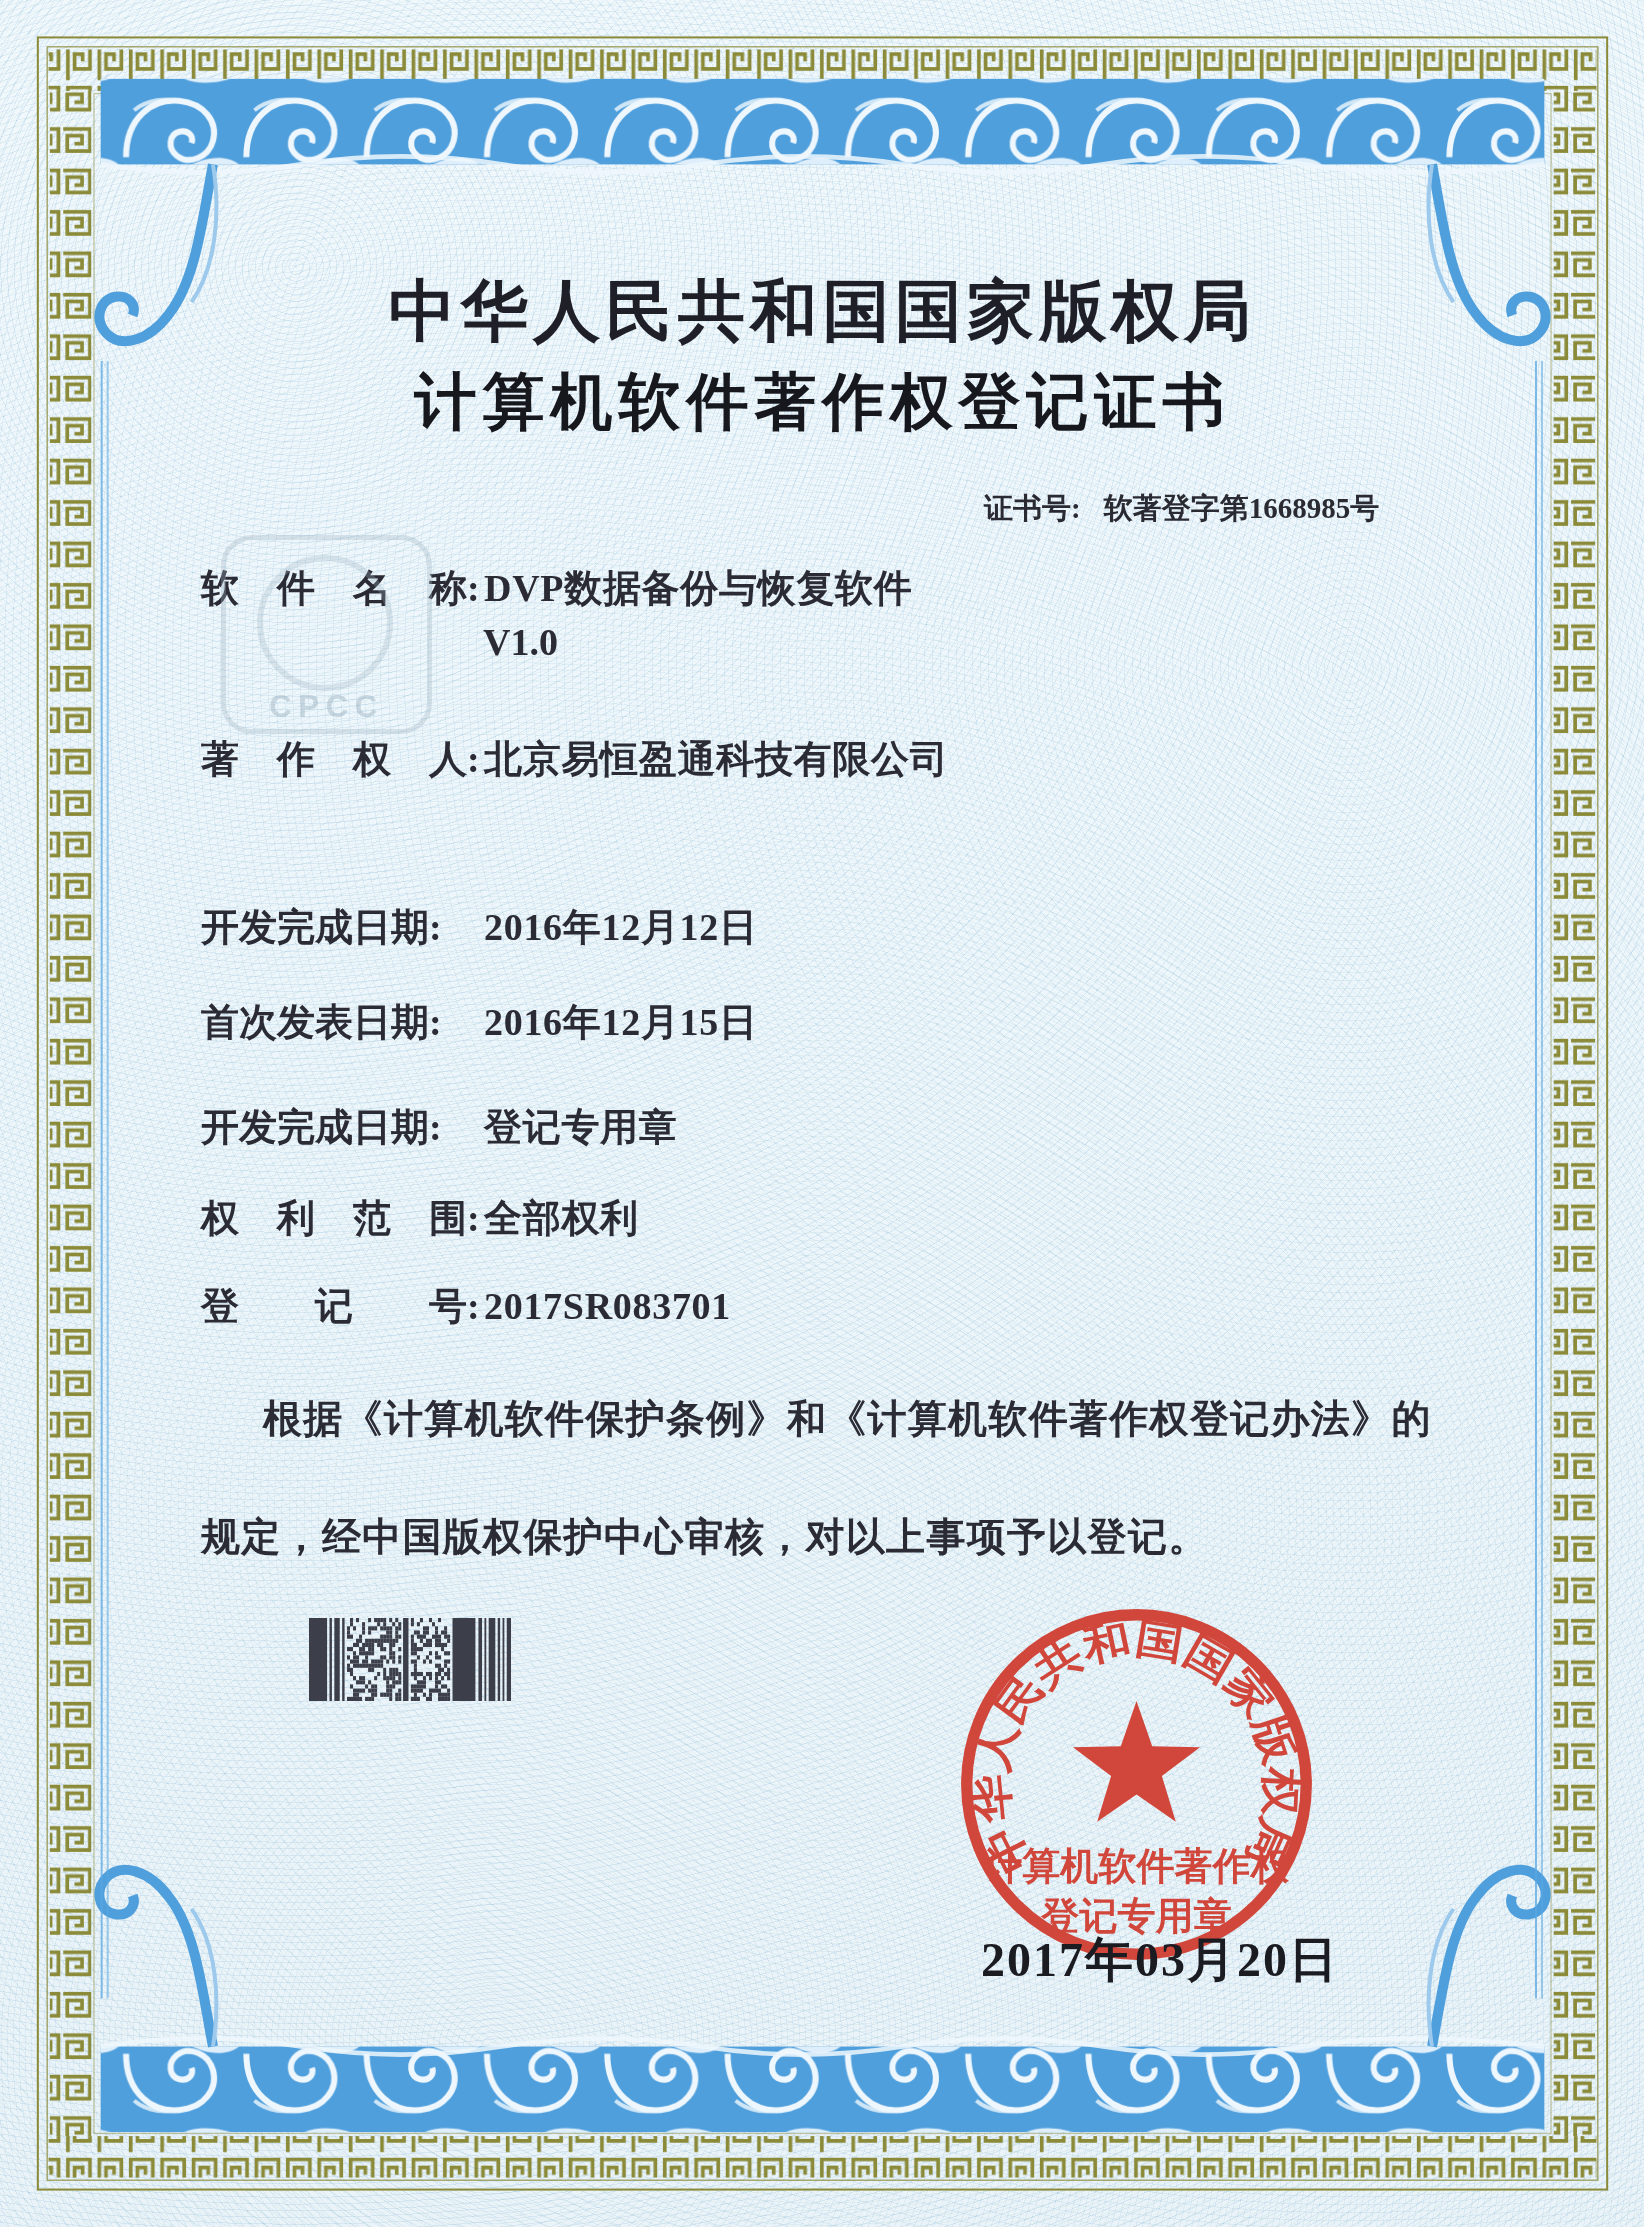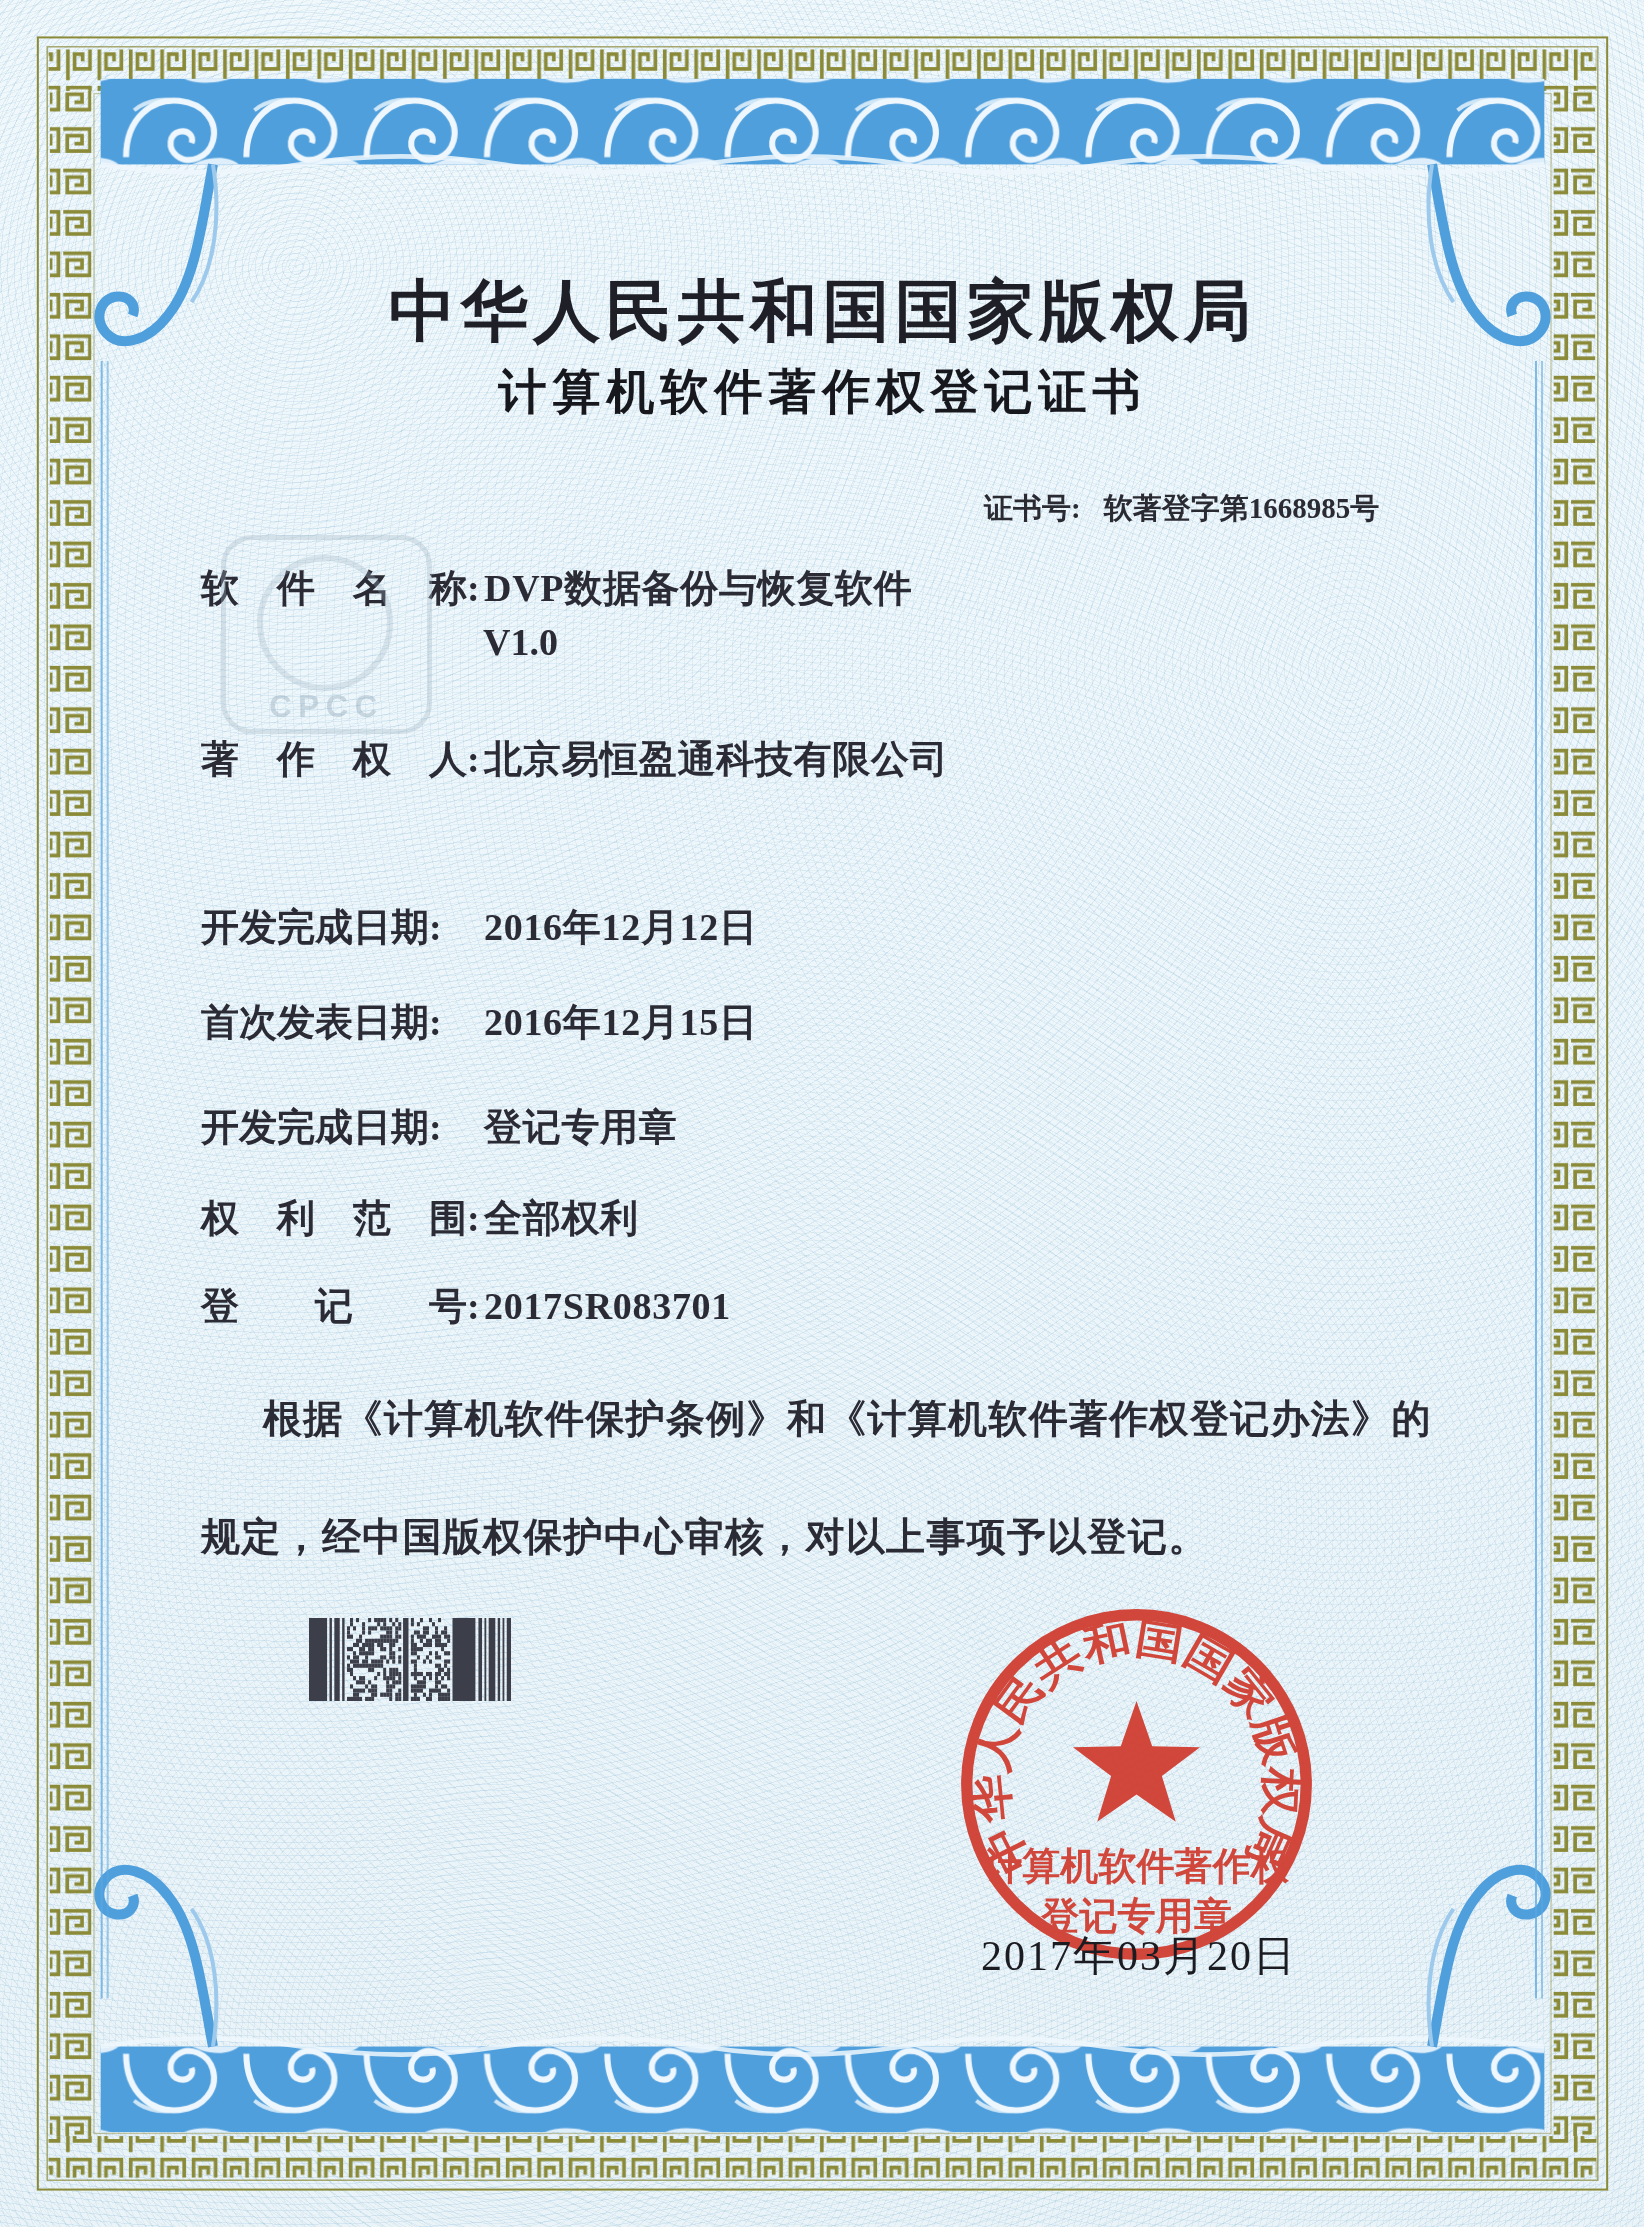--- a/index.html
+++ b/index.html
@@ -13,39 +13,39 @@
       repeating-radial-gradient(circle at 50% 68%, rgba(110,170,160,.09) 0 1px, transparent 1px 7.4px),
       repeating-radial-gradient(circle at 30% 92%, rgba(96,156,200,.10) 0 1px, transparent 1px 6px),
       linear-gradient(180deg,#f0f8fc,#e9f3f8);
   }
   .abs{position:absolute;}
   svg.layer{position:absolute; left:0; top:0; width:1645px; height:2227px; pointer-events:none;}
 
   .title1{left:0; top:266px; width:1645px; text-align:center;
     font-size:67px; font-weight:700; letter-spacing:5.3px; color:#1f1f27;}
   .title2{left:0; top:360px; width:1645px; text-align:center;
-    font-size:48px; font-weight:900; letter-spacing:6px; color:#17171e;}
+    font-size:62px; font-weight:900; letter-spacing:6px; color:#17171e;}
 
   .certline{left:984px; top:489px; font-size:29px; font-weight:700; color:#2a2a33; white-space:nowrap;}
   .certline .certval{margin-left:23px; font-weight:700;}
 
   .row{left:201px; font-size:38px; font-weight:700; color:#2b2b35; white-space:nowrap;}
   .row .lbl{display:inline-block; width:283px;}
   .row .val{letter-spacing:0.7px;text-align:right;}
   .val2{left:483px; font-size:38px; font-weight:700; color:#2b2b35;}
 
   .para{left:201px; width:1270px; font-size:39px; font-weight:700;
         color:#2b2b35; letter-spacing:1.3px; white-space:nowrap;}
   .indent{padding-left:62px;}
 
   .serial{left:284px; top:1920px; font-size:41px; color:#1c1c24; white-space:nowrap;}
   .serial .digits{font-family:"Liberation Mono","DejaVu Sans Mono",monospace;
      font-size:39px; color:#c05672; letter-spacing:4px; margin-left:17.4px; font-weight:400;}
 
-  .sealdate{left:981px; top:1928px; font-size:42px; font-weight:400;
+  .sealdate{left:981px; top:1928px; font-size:48px; font-weight:700;
      color:#1b1b22; letter-spacing:2px; z-index:7;}
 
   .emboss{left:221px; top:535px; width:201px; height:189px; z-index:2;
      border:5.3px solid rgba(158,178,192,.38); border-radius:31px; opacity:.85;}
   .emboss .circ{position:absolute; left:31px; top:14.7px; width:124px; height:124px;
      border:6px solid rgba(158,178,192,.34); border-radius:50%;}
   .emboss .cpcc{position:absolute; left:0; right:0; bottom:4px; text-align:center;
      font-family:"Liberation Sans","DejaVu Sans",sans-serif;
      font-size:31px; font-weight:700; letter-spacing:6.7px; color:rgba(150,172,188,.5);}
 

